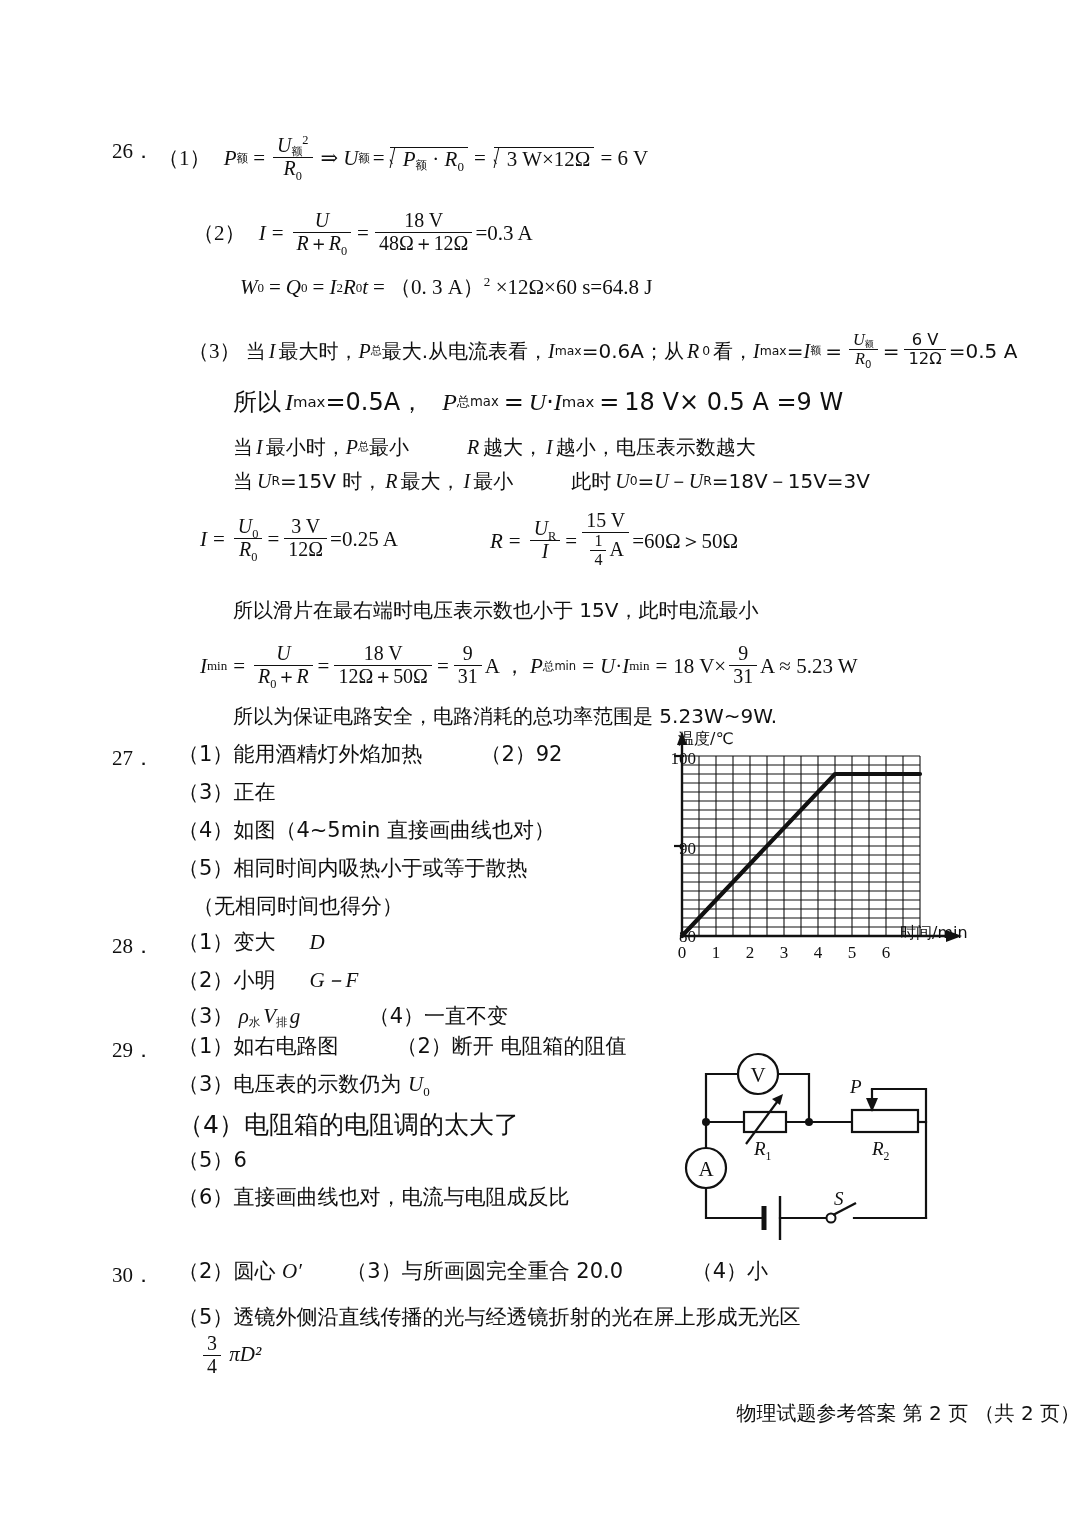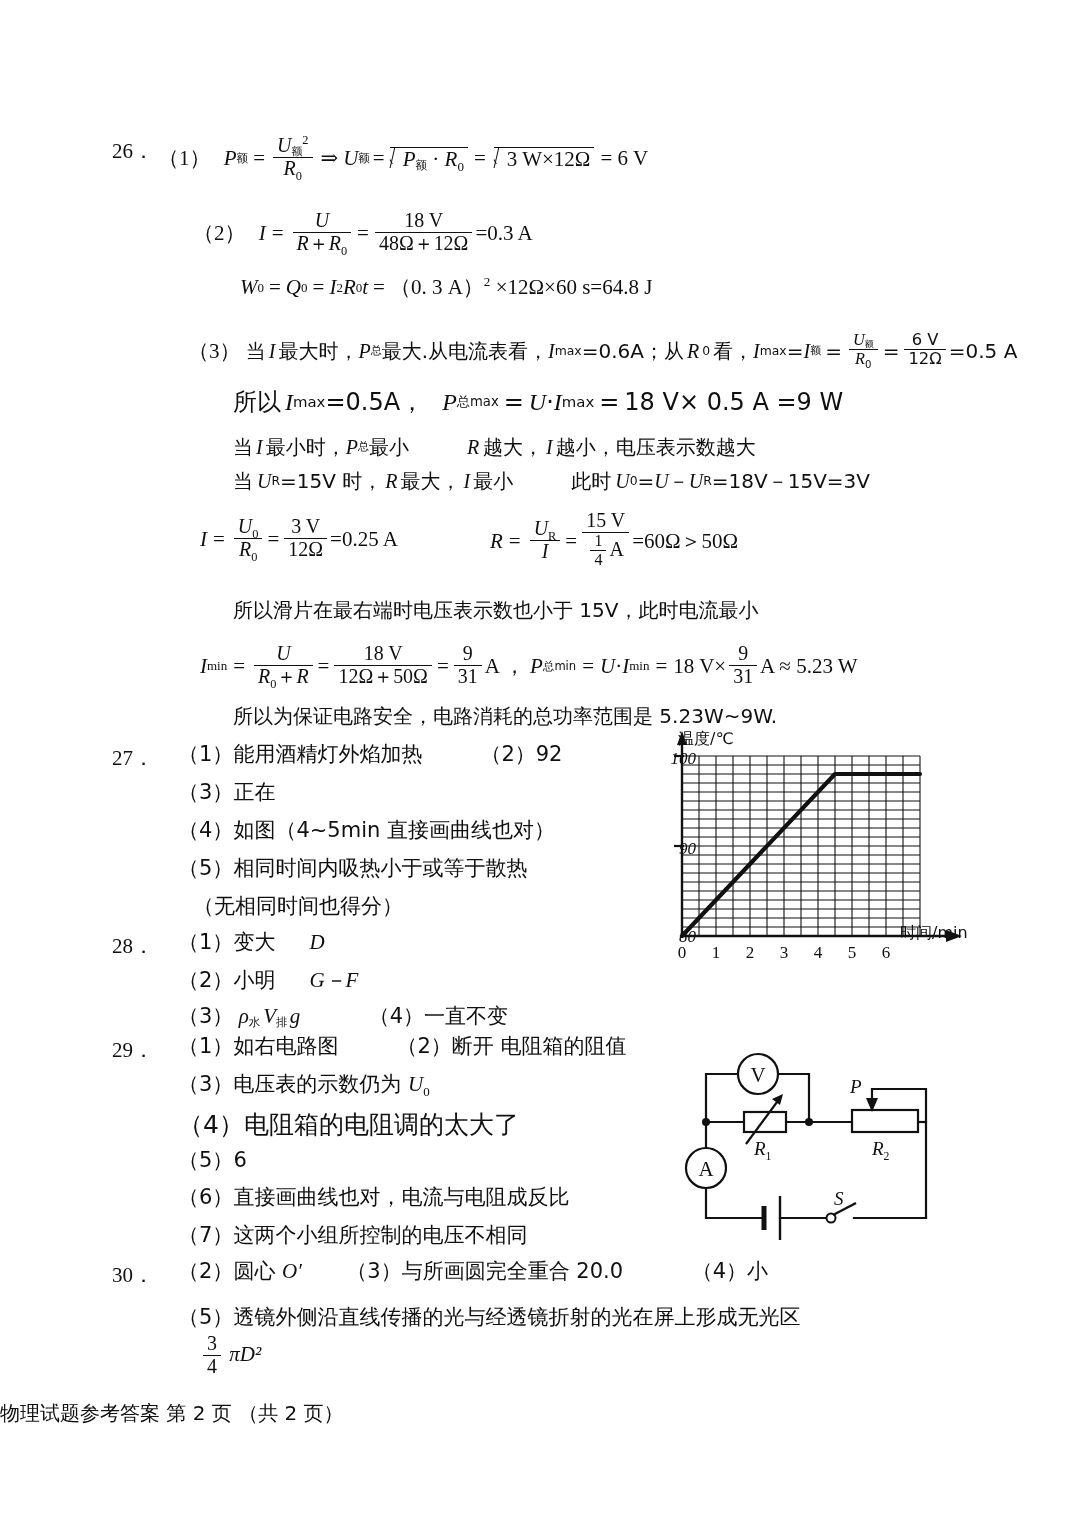--- a/index.html
+++ b/index.html
@@ -126,21 +126,20 @@
     font-family: "DejaVu Sans", sans-serif;
     white-space: nowrap;
     text-align: right;
   }
   #temp-chart .ytick {
     position: absolute;
     right: 296px;
     font-size: 17px;
     text-align: right;
     width: 40px;
-    font-style: italic;
   }
   #temp-chart .xtick {
     position: absolute;
     font-size: 17px;
     width: 20px;
     text-align: center;
   }
 
   
   #circuit-diagram {
@@ -155,21 +154,21 @@
     font-size: 19px;
     font-style: italic;
   }
 
   
   #footer {
     position: absolute;
     left: 0;
     right: 0;
     top: 1400px;
-    text-align: left;
+    text-align: right;
     font-size: 20px;
     font-family: "DejaVu Sans", sans-serif;
   }
 </style>
 </head>
 <body>
 
 <div class="page">
 
   <div class="qnum" style="left:112px; top:137px;text-align:right;">26．</div>
@@ -514,23 +513,20 @@
   </div>
   <div class="line cn" style="left:178px; top:1112px; font-size:25px;">
     <span>（4）</span><span>电阻箱的电阻调的太大了</span>
   </div>
   <div class="line cn" style="left:178px; top:1150px; font-size:21px;">
     <span>（5）</span><span>6</span>
   </div>
   <div class="line cn" style="left:178px; top:1187px; font-size:21px;">
     <span>（6）</span><span>直接画曲线也对，电流与电阻成反比</span>
   </div>
-  <div class="line cn" style="left:178px; top:1225px; font-size:21px;">
-    <span>（7）</span><span>这两个小组所控制的电压不相同</span>
-  </div>
 
   <div id="circuit-diagram">
     <svg width="320" height="215" viewBox="0 0 320 215">
       <g stroke="#111" stroke-width="2.2" fill="none" stroke-linecap="square">
 
         <path d="M30,76 L30,28 L62,28"></path>
         <path d="M102,28 L133,28 L133,76"></path>
 
         <path d="M30,76 L68,76"></path>
         <path d="M110,76 L176,76"></path>

